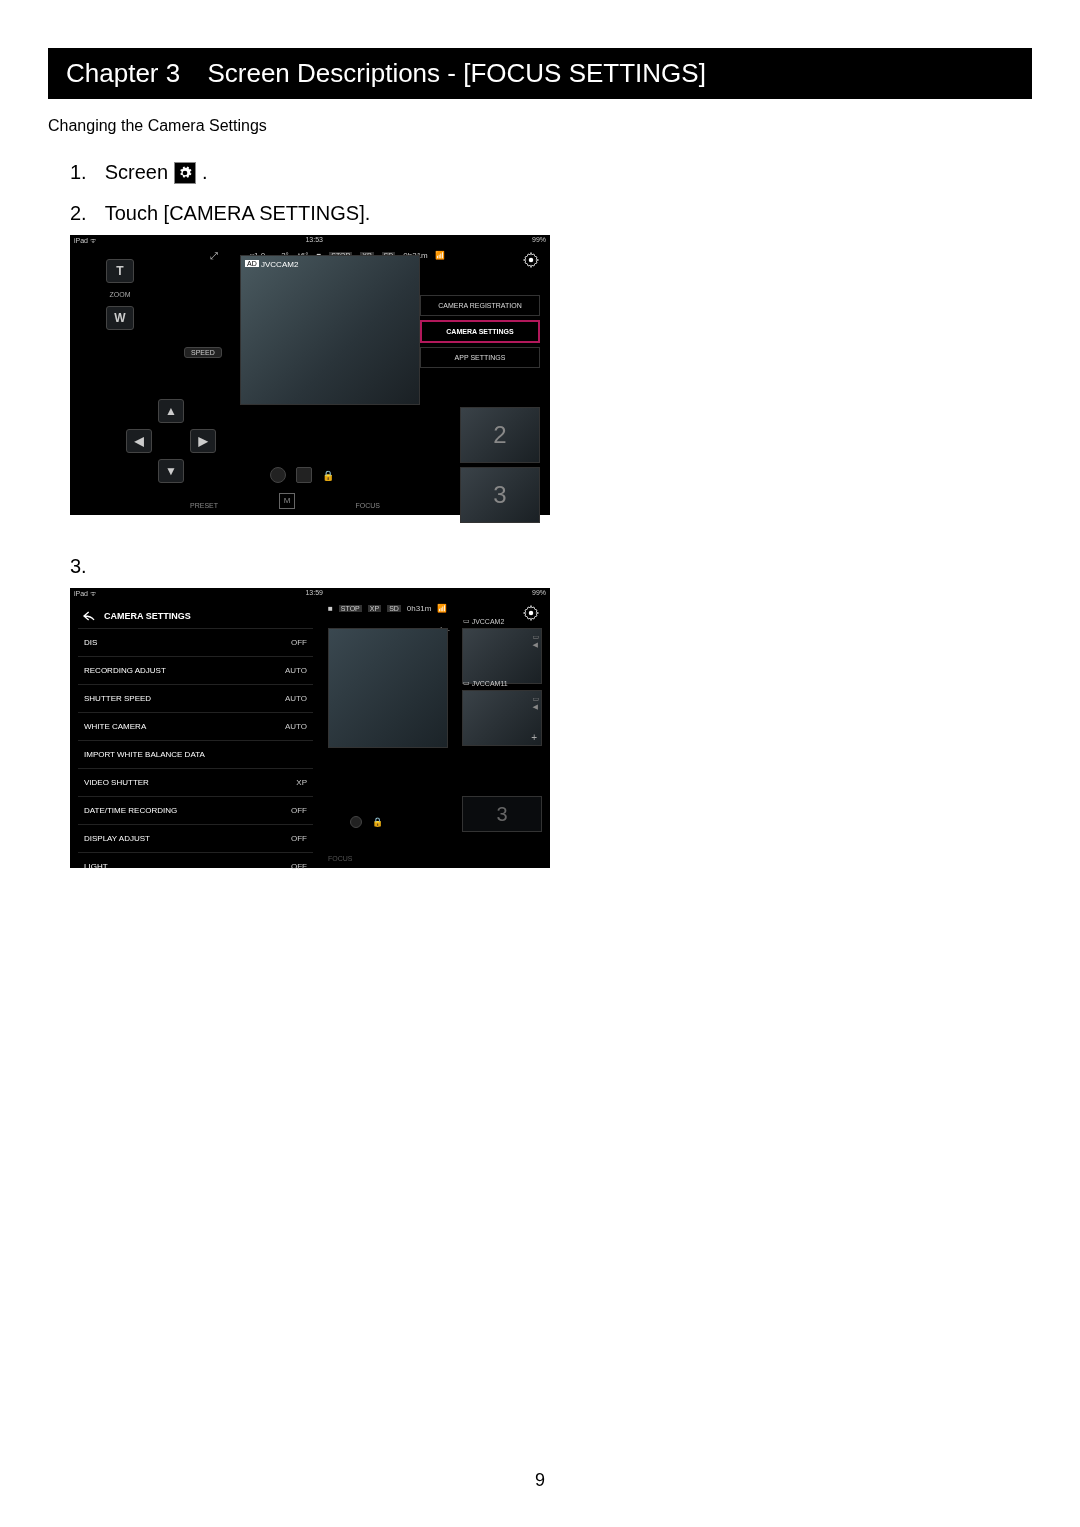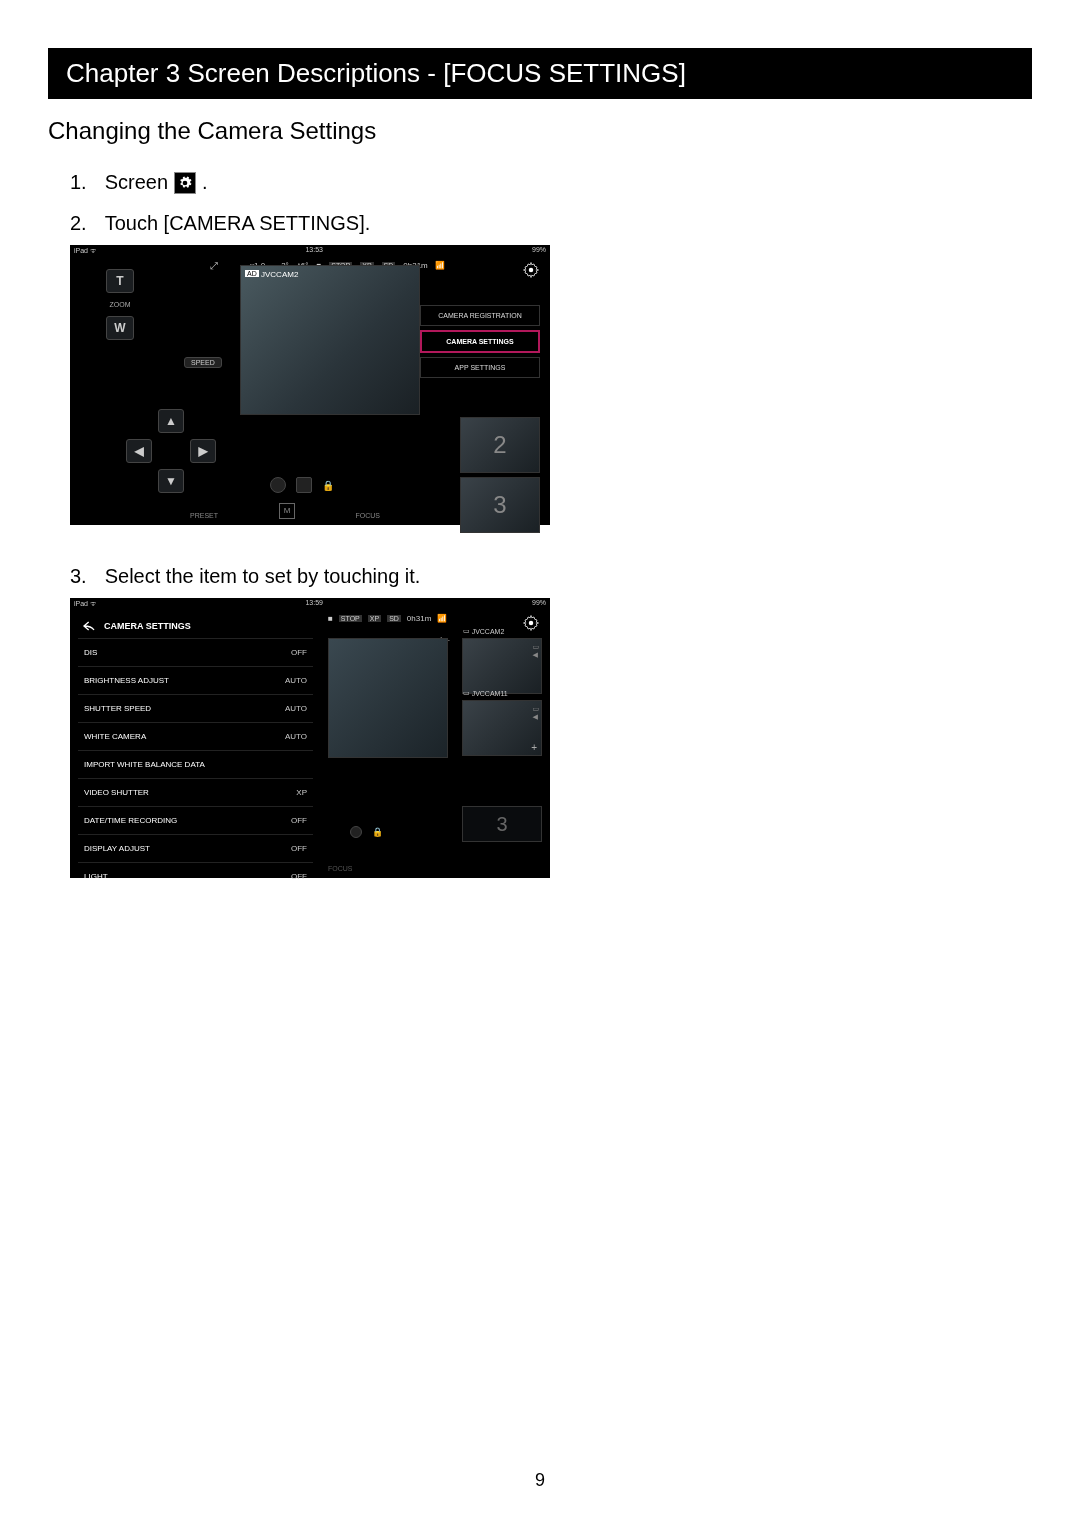--- a/index.html
+++ b/index.html
@@ -12,23 +12,23 @@
     padding: 48px 48px 0 48px;
   }
   .chapter-bar {
     background: #000;
     color: #fff;
     padding: 10px 18px;
     font-size: 26px;
     font-weight: 300;
     margin-bottom: 18px;
   }
-  .chapter-num { }
+  .chapter-num { margin-right: 20px; }
   .subheading {
-    font-size: 24px;
+    font-size: 16px;
     margin: 8px 0 26px 0;
     color: #000;
   }
   .step {
     font-size: 20px;
     margin: 18px 0 10px 22px;
     display: flex;
     align-items: center;
     gap: 6px;
   }
@@ -281,21 +281,20 @@
     <div class="preset-row">
       <span>PRESET</span>
       <div class="preset-ico"></div>
       <span>FOCUS</span>
     </div>
   </div>
 </div>
 
 <div class="step">
   <span class="num">3.</span>
-  <span>Select the item to set by touching it.</span>
 </div>
 
 <div class="screenshot-wrap">
   <div class="screenshot2">
     <div class="statusbar">
       <span>iPad ᯤ</span>
       <span>13:59</span>
       <span>99%</span>
     </div>
     <div class="settings-panel">
@@ -304,21 +303,21 @@
             <path d="M10 2 L3 8 L10 14 M3 8 Q14 8 18 14" fill="none" stroke="#fff" stroke-width="2"></path>
           </svg>
         <span>CAMERA SETTINGS</span>
       </div>
       <div id="rows-host">
           <div class="srow">
             <span>DIS</span>
             <span class="val">OFF</span>
           </div>
           <div class="srow">
-            <span>BRIGHTNESS ADJUST</span>
+            <span>RECORDING ADJUST</span>
             <span class="val">AUTO</span>
           </div>
           <div class="srow">
             <span>SHUTTER SPEED</span>
             <span class="val">AUTO</span>
           </div>
           <div class="srow">
             <span>WHITE CAMERA</span>
             <span class="val">AUTO</span>
           </div>

